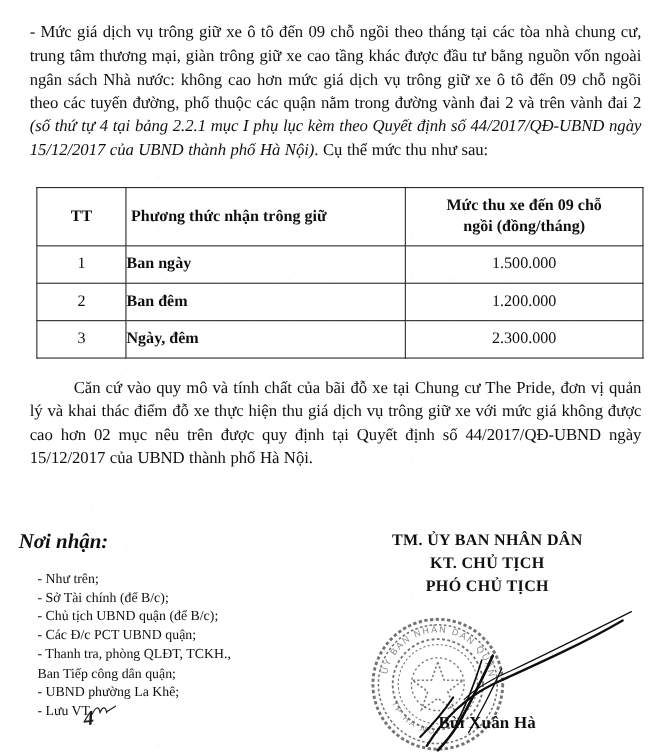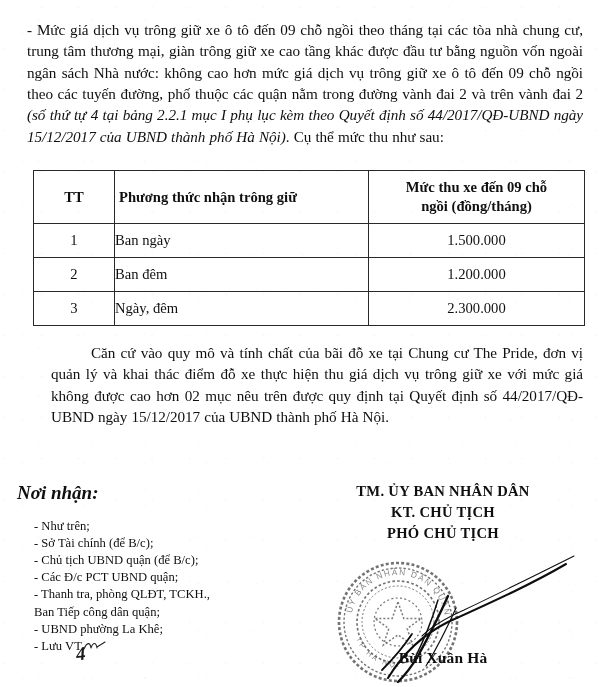--- a/index.html
+++ b/index.html
@@ -45,21 +45,21 @@
     line-height: 21.3px;
     letter-spacing: -0.05px;
     word-spacing: 0.4px;
   }
   .indent { text-indent: 40px; }
   .ital { font-style: italic; }
 
   
   #para-1 { top: 4px; }
   
-  #para-2 { top: 327px; margin-left: 24px; }
+  #para-2 { top: 327px; }
   
   #para-3 { top: 411px; }
 
   
   .fee-table {
     position: absolute;
     left: 33px;
     top: 170px;
     width: 524px;
     border-collapse: collapse;
@@ -74,21 +74,21 @@
   }
   .fee-table thead th {
     font-weight: bold;
     text-align: center;
     height: 48px;
     line-height: 19px;
     padding: 2px 4px;
   }
   .fee-table tbody td { height: 33px; }
   .col-tt   { width: 72px; text-align: center; }
-  .col-desc { width: 245px; text-align: left; padding-left: 11px; }
+  .col-desc { width: 245px; text-align: left; padding-left: 11px; font-weight: bold; }
   .col-fee  { width: 207px; text-align: center; }
   .hdr-fee-line { display: block; }
 
   
   .recipients {
     position: absolute;
     left: 17px;
     top: 484px;
     width: 270px;
     font-size: 12.6px;

